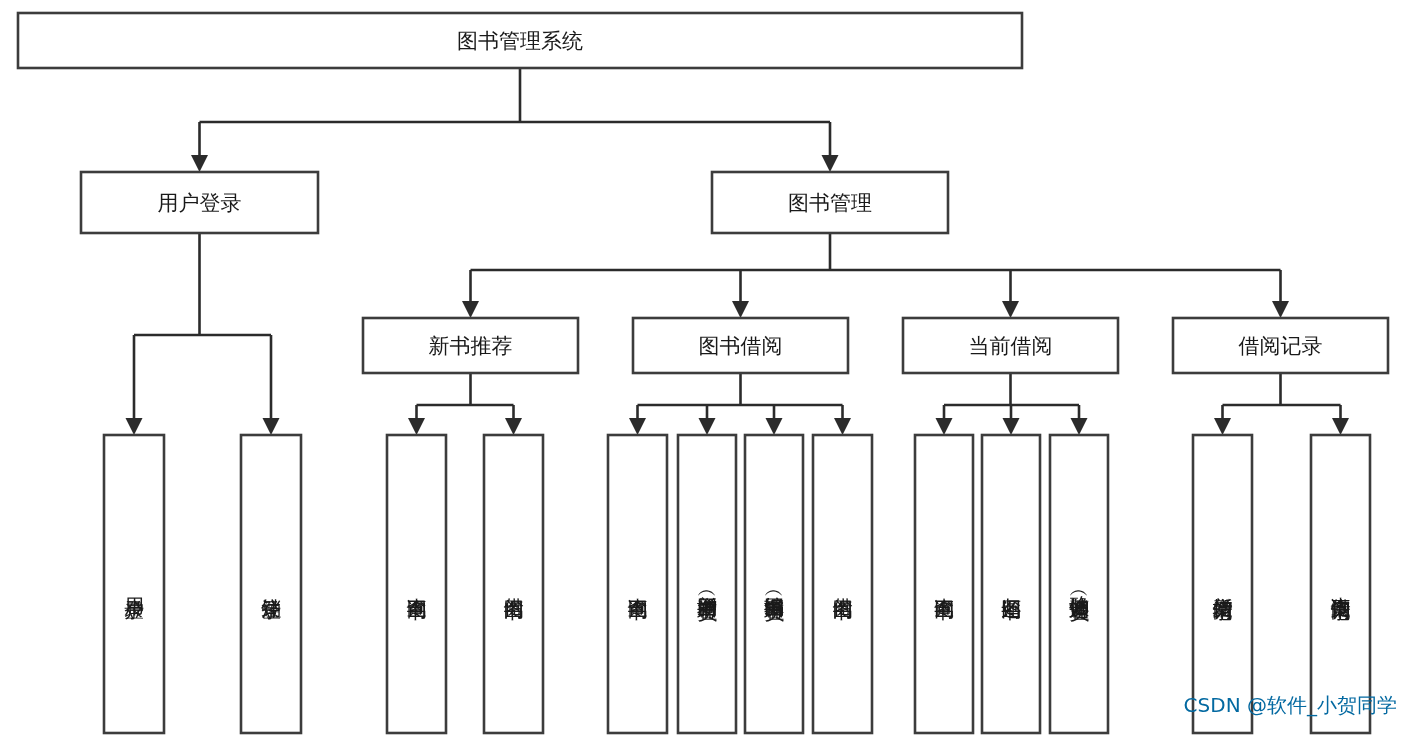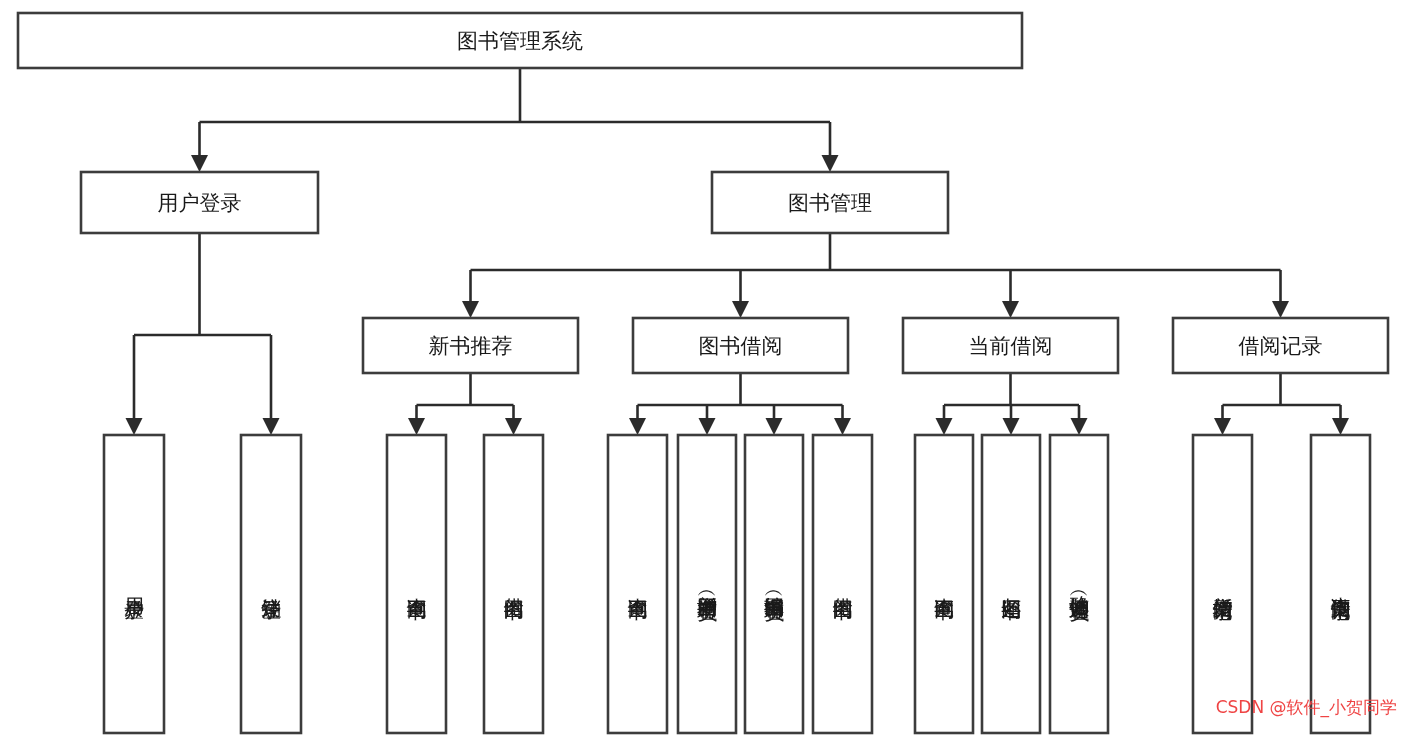--- a/index.html
+++ b/index.html
@@ -57,22 +57,22 @@
     line-height: 1.18;
     color: #1a1a1a;
     letter-spacing: 1px;
     white-space: nowrap;
   }
   #watermark {
     position: absolute;
     right: 8px;
     bottom: 6px;
     font-family: "DejaVu Sans", "Liberation Sans", sans-serif;
-    font-size: 17px;
-    color: #ef4444;
+    font-size: 20px;
+    color: #0369a1;
     white-space: nowrap;
   }
 </style>
 </head>
 <body>
 
 <div id="diagram-root">
   <svg id="diagram-svg" width="1405" height="747" viewBox="0 0 1405 747" xmlns="http://www.w3.org/2000/svg">
       <line x1="520" y1="68" x2="520" y2="122" class="connector"></line>
       <line x1="199.5" y1="122" x2="830" y2="122" class="connector"></line>

